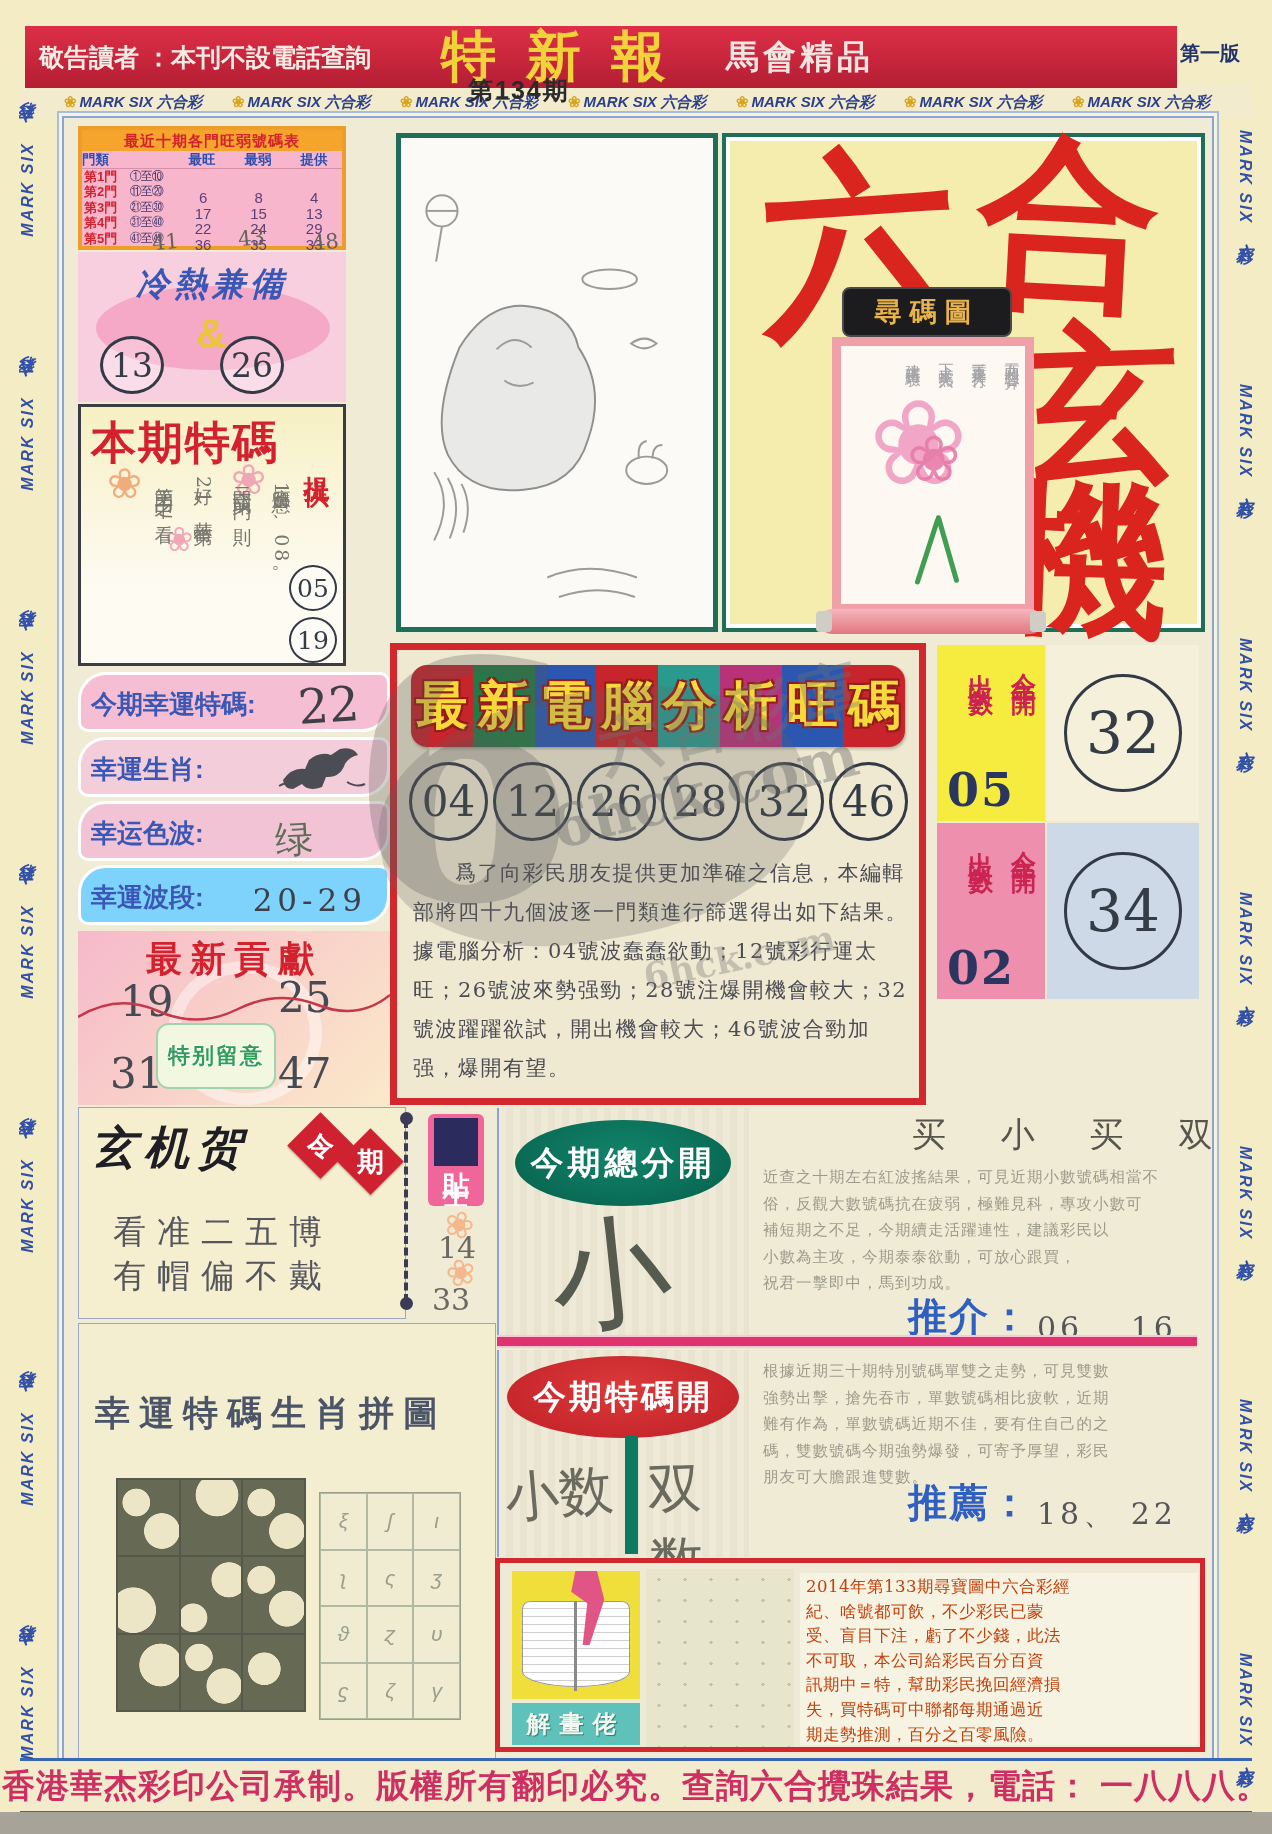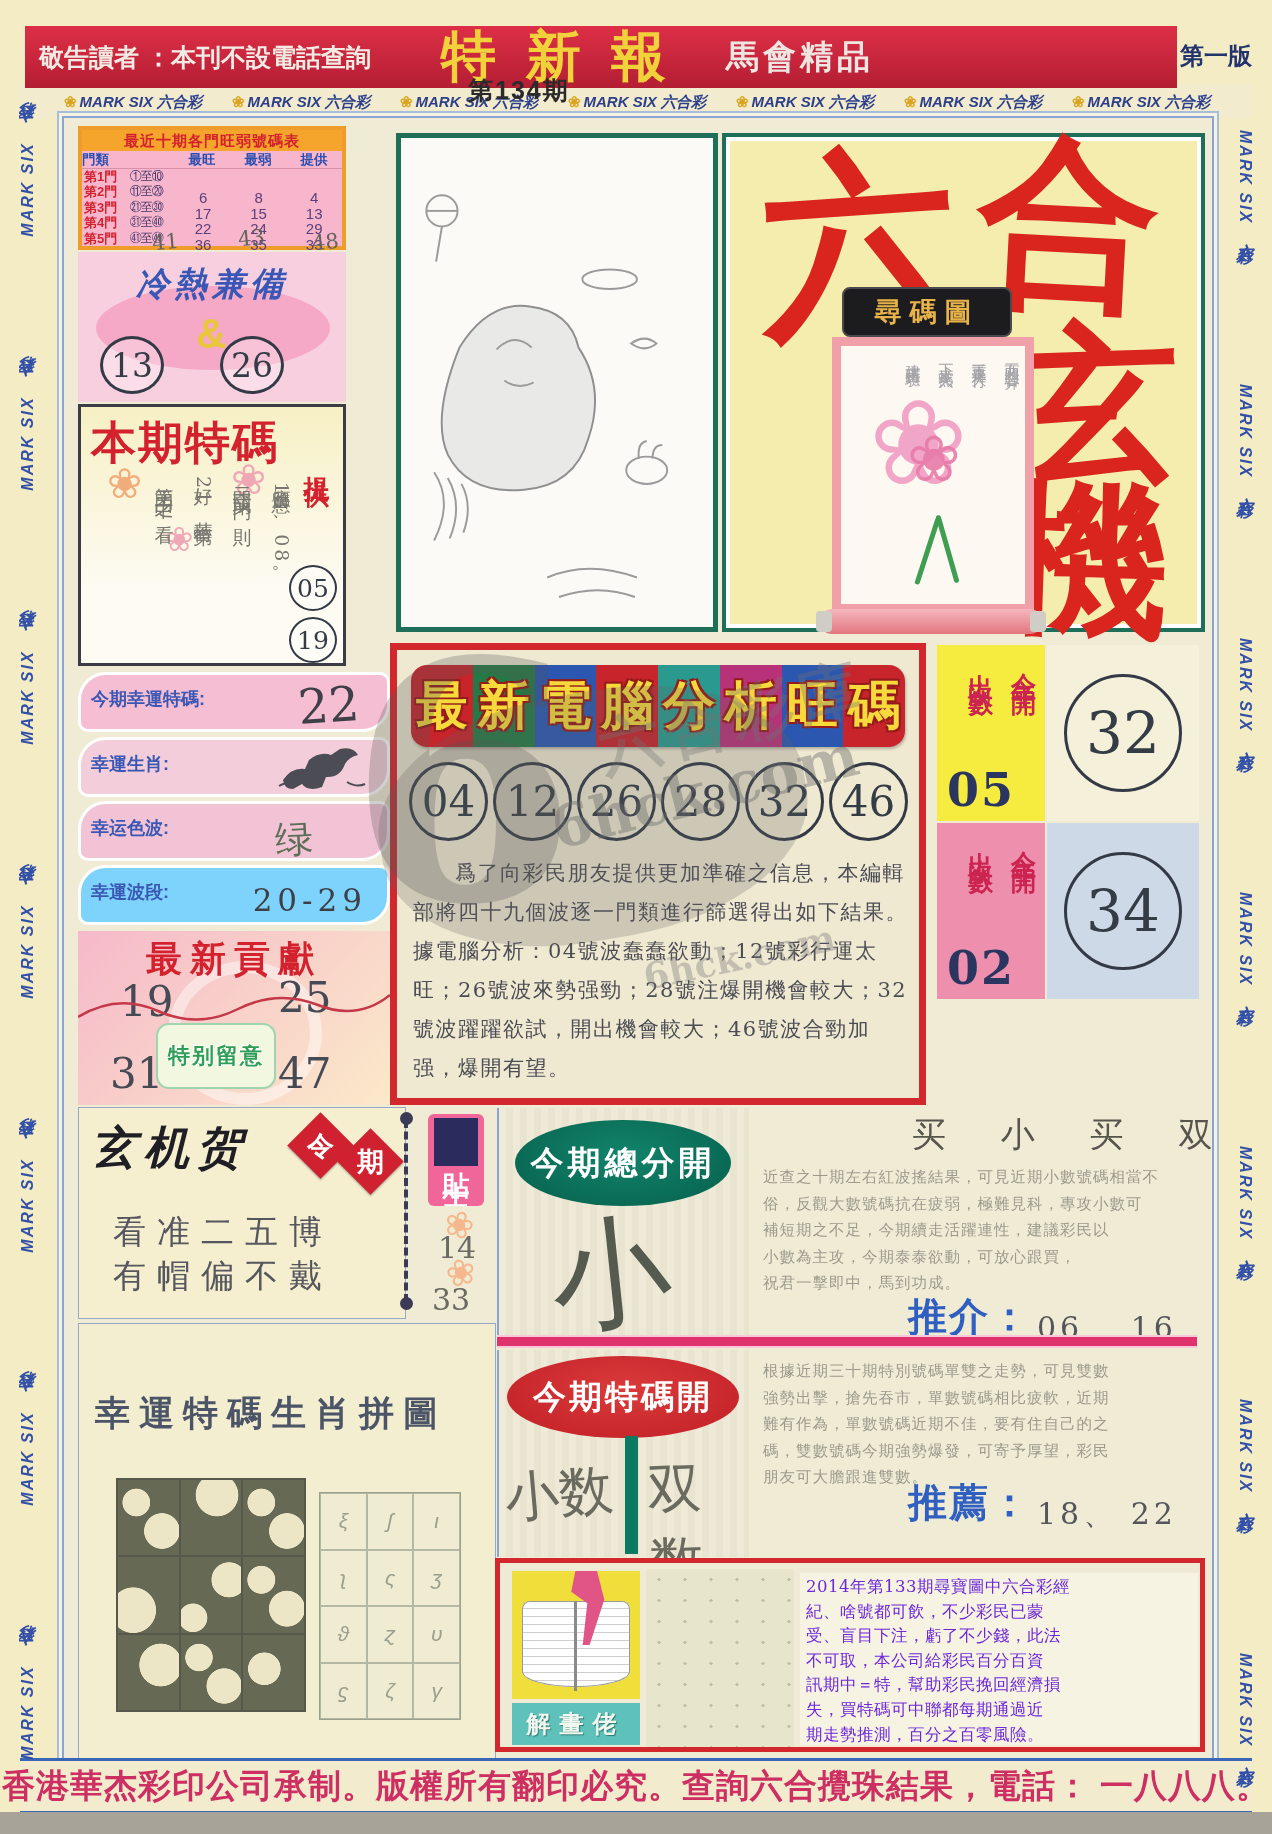--- a/index.html
+++ b/index.html
@@ -10,21 +10,21 @@
   .abs{position:absolute;}
   .ni{pointer-events:none;}
 
   
   .topstrip{left:20px;top:84px;width:1232px;height:34px;background:#f2ebcd;}
   .banner{left:25px;top:26px;width:1152px;height:62px;background:linear-gradient(#dd2f47,#b41e33);
     display:flex;align-items:center;}
   .banner .notice{color:#f3ece4;font-size:25px;font-weight:bold;padding-left:14px;white-space:nowrap;}
   .banner .title{color:#f2d23a;font-size:55px;font-weight:bold;letter-spacing:30px;margin-left:70px;white-space:nowrap;font-family:"DejaVu Serif",serif;}
   .banner .brand{color:#efe6e2;font-size:33px;font-weight:bold;letter-spacing:4px;margin-left:30px;white-space:nowrap;}
-  .edition{left:1180px;top:40px;color:#23336e;font-size:24px;font-weight:bold;}
+  .edition{left:1180px;top:40px;color:#23336e;font-size:20px;font-weight:bold;}
   .issue{left:468px;top:74px;color:#2a2a2a;font-size:25px;font-weight:bold;letter-spacing:2px;z-index:3;}
   .badges{left:64px;top:88px;width:1146px;height:28px;display:flex;justify-content:space-between;align-items:center;z-index:2;}
   .badge{font-style:italic;font-weight:bold;font-size:15px;color:#2b3f8c;white-space:nowrap;}
   .badge .fl{color:#d9a520;font-style:normal;margin-right:3px;}
 
   
   .sidecol{top:130px;height:1630px;width:44px;display:flex;flex-direction:column;justify-content:space-between;align-items:center;z-index:2;}
   .side-left{left:6px;}
   .side-right{left:1222px;}
   .vlab{writing-mode:vertical-rl;font-style:italic;font-weight:bold;font-size:16px;color:#3350a8;letter-spacing:2px;white-space:nowrap;}
@@ -67,21 +67,21 @@
     color:#77776f;font-size:19px;letter-spacing:3px;font-family:"DejaVu Serif",serif;}
   .sc-cols span{display:block;margin-left:13px;}
   .sc-provide{position:absolute;right:8px;top:48px;writing-mode:vertical-rl;color:#d3222e;font-weight:bold;font-size:26px;letter-spacing:6px;}
   .sc-b1{position:absolute;right:6px;top:158px;width:48px;height:46px;font-size:25px;border-width:2.5px;}
   .sc-b2{position:absolute;right:6px;top:210px;width:48px;height:46px;font-size:25px;border-width:2.5px;}
 
   
   .lucky{left:78px;width:312px;height:60px;border:3px solid #fff;border-radius:28px 10px 28px 10px;box-sizing:border-box;}
   .lk1{top:672px;background:#f6bed2;} .lk2{top:737px;background:#f3cdd9;}
   .lk3{top:801px;background:#f2c3d4;} .lk4{top:865px;background:#7dd3fc;}
-  .lk-label{position:absolute;left:10px;top:12px;color:#3a57b5;font-weight:bold;font-size:18px;white-space:nowrap;}
+  .lk-label{position:absolute;left:10px;top:12px;color:#3a57b5;font-weight:bold;font-size:26px;white-space:nowrap;}
   .lk-val{position:absolute;font-family:"DejaVu Serif",serif;color:#3f3f48;}
   .lk1 .lk-val{right:28px;top:2px;font-size:48px;transform:rotate(-4deg);}
   .lk3 .lk-val{right:74px;top:10px;font-size:38px;color:#5c6e58;transform:rotate(-3deg);}
   .lk4 .lk-val{right:20px;top:14px;font-size:31px;letter-spacing:5px;}
   .horse{position:absolute;right:20px;top:2px;width:92px;height:52px;}
 
   
   .contribution{left:78px;top:931px;width:312px;height:174px;background:linear-gradient(135deg,#f6b9ca,#fbe9c9);overflow:hidden;}
   .co-swirl{position:absolute;left:90px;top:30px;width:130px;height:120px;border:12px solid rgba(255,255,255,.45);border-radius:50%;}
   .co-title{position:absolute;left:0;top:4px;width:100%;text-align:center;color:#d3222e;font-weight:bold;font-size:36px;letter-spacing:8px;font-family:"DejaVu Serif",serif;}
@@ -217,21 +217,21 @@
   .book{position:absolute;left:12px;top:8px;width:128px;height:128px;background:#f0df3a;overflow:hidden;}
   .book .pages{position:absolute;left:10px;top:30px;width:108px;height:86px;background:
     repeating-linear-gradient(#fff 0 7px,#cfcfcf 7px 8px);border-radius:8px 8px 50% 50%/8px 8px 18% 18%;box-shadow:inset 0 0 0 1px #9a9a9a;}
   .book .spine{position:absolute;left:62px;top:30px;width:3px;height:90px;background:#8a8a8a;}
   .book .hand{position:absolute;left:48px;top:-4px;width:46px;height:74px;background:#eificial;}
   .hand{background:#e05585;clip-path:polygon(30% 0,75% 0,92% 40%,60% 100%,45% 100%,55% 45%,20% 30%);}
   .book-label{position:absolute;left:12px;top:140px;width:128px;height:42px;background:#5fc2ba;display:flex;align-items:center;justify-content:center;
     color:#f2f8ef;font-weight:bold;font-size:24px;letter-spacing:9px;text-shadow:1px 1px 1px #2e7a72;}
   .sketchzone{position:absolute;left:146px;top:6px;width:148px;height:178px;background:#e7e6cc;
     background-image:radial-gradient(rgba(120,125,105,.35) 9%,transparent 10%);background-size:26px 21px;}
-  .btext{position:absolute;left:300px;top:10px;width:398px;height:172px;background:#f6f3e2;color:#6d28d9;
+  .btext{position:absolute;left:300px;top:10px;width:398px;height:172px;background:#f6f3e2;color:#c2410c;
     font-size:16.5px;line-height:24.6px;padding:2px 6px;box-sizing:border-box;letter-spacing:.5px;font-family:"DejaVu Serif",serif;}
 
   
   .footer{left:20px;top:1758px;width:1232px;height:50px;background:#f2ebcd;border-top:3px solid #3a66b8;border-bottom:3px solid #3a66b8;
     display:flex;align-items:center;justify-content:center;color:#ce2f62;font-weight:bold;font-size:33px;letter-spacing:1px;white-space:nowrap;}
   .greystrip{left:0;top:1812px;width:1272px;height:22px;background:#a8a399;}
 
   svg{display:block;}
 </style>
 </head>

